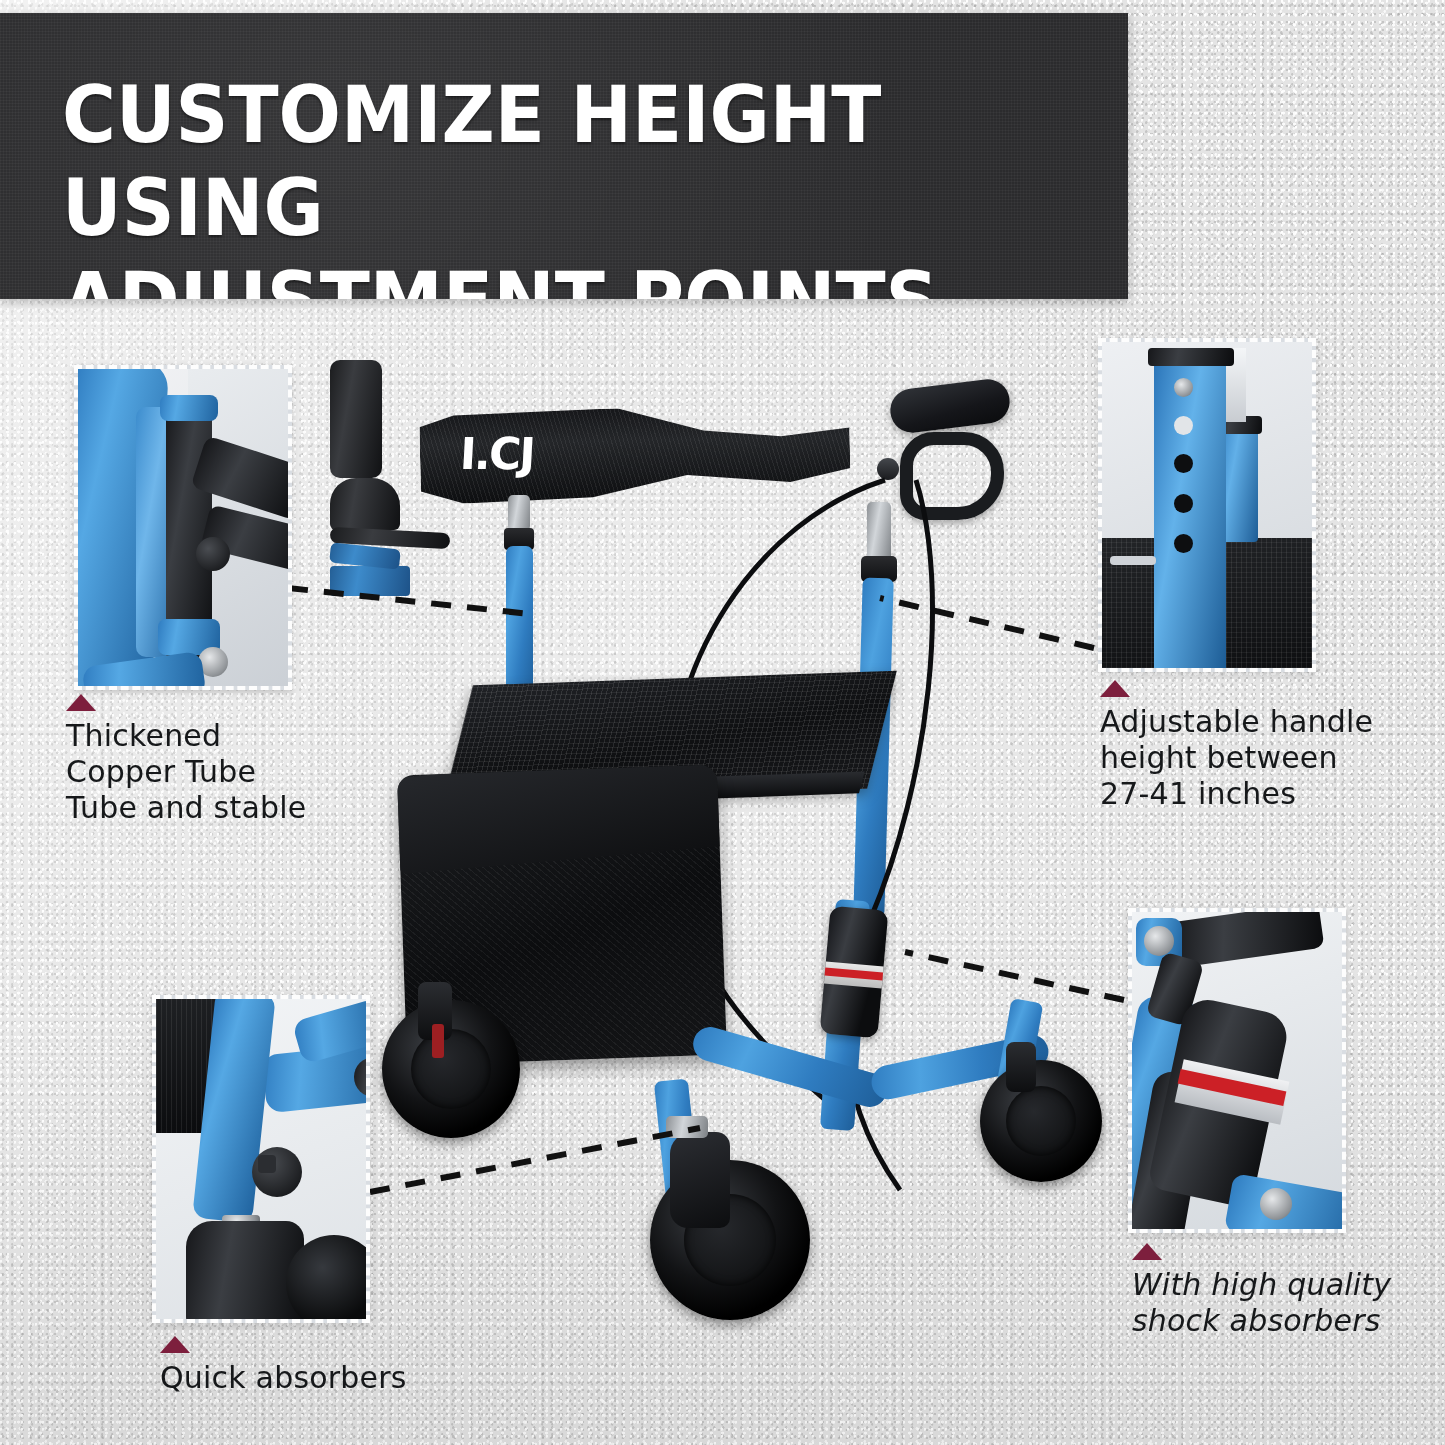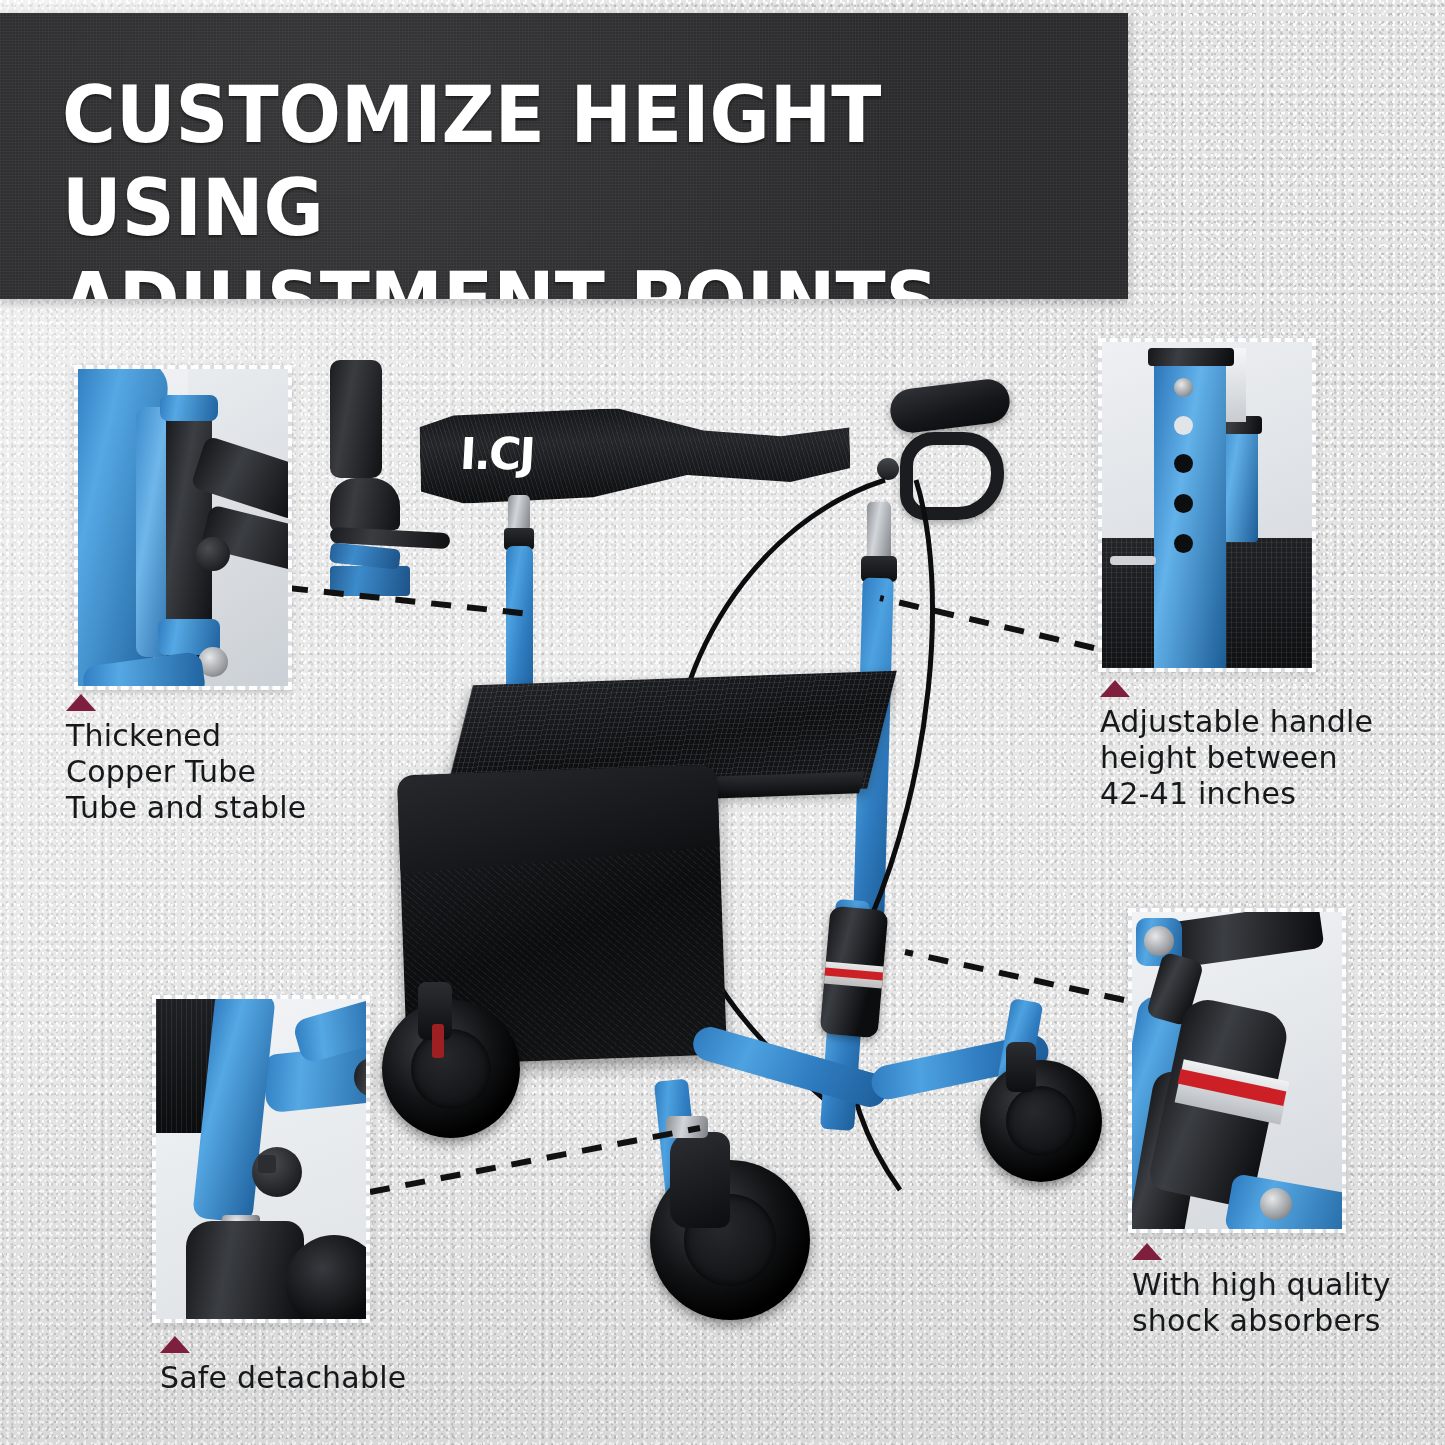--- a/index.html
+++ b/index.html
@@ -320,41 +320,41 @@
       <div style="position:absolute;left:72px;top:152px;width:19px;height:19px;border-radius:50%;background:#0d0e10;"></div>
       <div style="position:absolute;left:72px;top:192px;width:19px;height:19px;border-radius:50%;background:#0d0e10;"></div>
       <div style="position:absolute;left:8px;top:214px;width:46px;height:9px;background:#cfd3d8;border-radius:4px;"></div>
     </div>
   </div>
 
   <div class="callout" style="left:1100px;top:680px;">
     <div class="tri"></div>
     <div class="callout-text">Adjustable handle
 height between
-42-41 inches</div>
+27-41 inches</div>
   </div>
 
   <div class="inset" style="left:1128px;top:908px;width:218px;height:325px;">
     <div class="inset-inner">
       <div class="iwhite" style="left:0;top:0;width:220px;height:330px;background:linear-gradient(160deg,#f1f3f5,#d3d8dd);"></div>
       <div class="iblue" style="left:-10px;top:86px;width:64px;height:210px;border-radius:18px;transform:rotate(10deg);"></div>
       <div class="iblk" style="left:8px;top:160px;width:56px;height:180px;border-radius:20px;transform:rotate(10deg);"></div>
       <div class="iblk" style="left:40px;top:0px;width:150px;height:46px;border-radius:10px;transform:rotate(-8deg);"></div>
       <div class="iblue" style="left:4px;top:6px;width:46px;height:48px;border-radius:10px;"></div>
       <div class="isilver" style="left:12px;top:14px;width:30px;height:30px;"></div>
       <div class="iblk" style="left:22px;top:44px;width:42px;height:66px;border-radius:10px;transform:rotate(16deg);"></div>
       <div class="iblk" style="left:34px;top:92px;width:106px;height:196px;border-radius:26px 26px 18px 18px;transform:rotate(12deg);"></div>
       <div style="position:absolute;left:46px;top:158px;width:108px;height:44px;background:linear-gradient(#f0f1f3,#b9bdc2);transform:rotate(12deg);"></div>
       <div style="position:absolute;left:46px;top:168px;width:108px;height:15px;background:#cc2026;transform:rotate(12deg);"></div>
       <div class="iblue" style="left:96px;top:272px;width:130px;height:58px;border-radius:12px;transform:rotate(10deg);"></div>
       <div class="isilver" style="left:128px;top:276px;width:32px;height:32px;"></div>
     </div>
   </div>
 
-  <div class="callout" style="left:1132px;top:1243px;">
+  <div class="callout" style="left:1132px;top:1243px;font-style:italic;">
     <div class="tri"></div>
     <div class="callout-text">With high quality
 shock absorbers</div>
   </div>
 
   <div class="inset" style="left:152px;top:995px;width:218px;height:328px;">
     <div class="inset-inner">
       <div class="iwhite" style="left:0;top:0;width:220px;height:330px;background:linear-gradient(160deg,#f3f5f7,#dde1e5);"></div>
       <div class="iblk" style="left:-10px;top:-6px;width:76px;height:140px;background:linear-gradient(170deg,#202225,#0a0b0d);"></div>
       <div style="position:absolute;left:-10px;top:-6px;width:76px;height:140px;background-image:repeating-linear-gradient(90deg,rgba(255,255,255,.08) 0 1px,rgba(0,0,0,0) 1px 5px);"></div>
@@ -365,16 +365,16 @@
       <div style="position:absolute;left:102px;top:156px;width:18px;height:18px;border-radius:4px;background:#2b2d31;"></div>
       <div class="isilver" style="left:66px;top:216px;width:38px;height:18px;border-radius:4px;"></div>
       <div class="iblk" style="left:30px;top:222px;width:118px;height:110px;border-radius:26px 18px 10px 14px;"></div>
       <div class="iblk" style="left:130px;top:236px;width:96px;height:96px;border-radius:50%;background:radial-gradient(circle at 38% 34%,#36393e,#0a0b0c 65%);"></div>
       <div class="iblk" style="left:198px;top:58px;width:40px;height:40px;border-radius:50%;"></div>
     </div>
   </div>
 
   <div class="callout" style="left:160px;top:1336px;">
     <div class="tri"></div>
-    <div class="callout-text">Safe detachable</div>
+    <div class="callout-text">Quick absorbers</div>
   </div>
 
 </div>
 
 </body></html>

